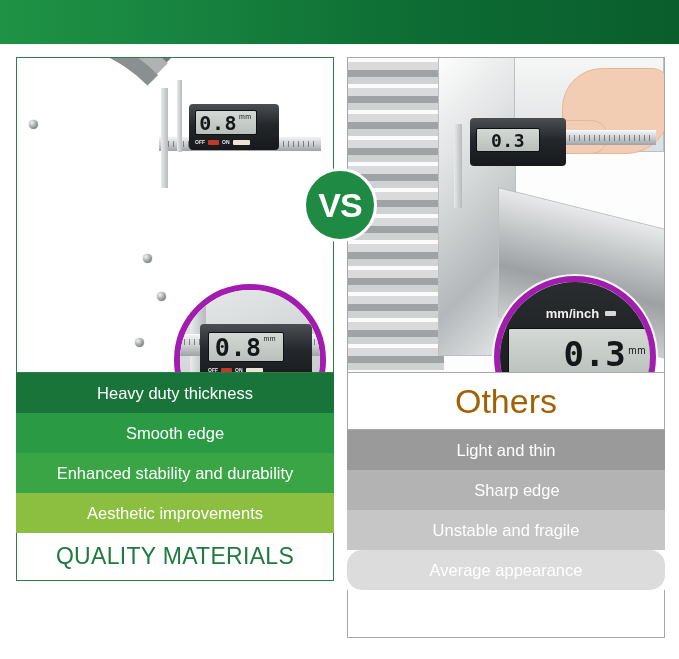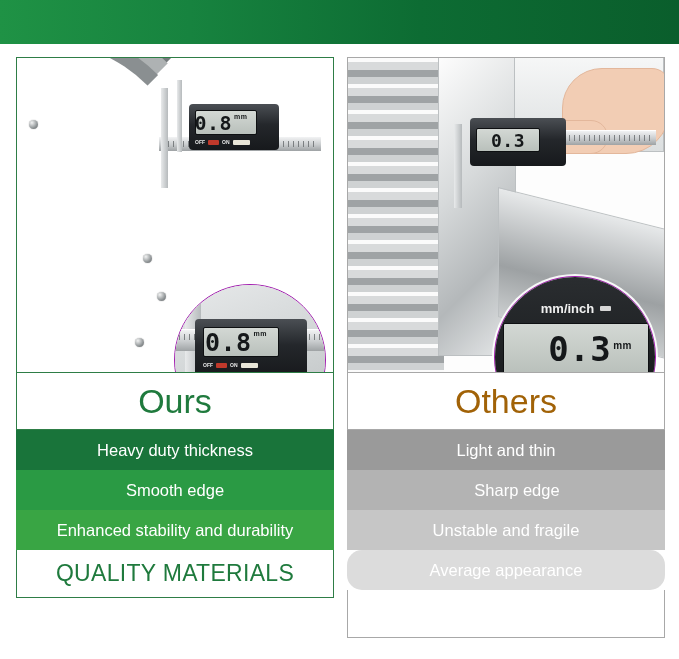--- a/index.html
+++ b/index.html
@@ -76,34 +76,34 @@
     opacity: .85;
   }
   .lcd {
     position: absolute; border-radius: 2px;
     background: linear-gradient(180deg, #d3d8d4, #b9c0bb);
     border: 1px solid #0e1012;
     display: flex; align-items: center; justify-content: center;
     color: #15181a; font-weight: 700; letter-spacing: .5px;
   }
   .lcd .val { font-family: "DejaVu Sans Mono", monospace; }
-  .lcd .unit { font-size: 7px; font-weight: 700; align-self: flex-start; margin: 2px 10px 0 2px; }
+  .lcd .unit { font-size: 7px; font-weight: 400; align-self: flex-start; margin: 2px 1px 0 2px; }
   .btn-row { position: absolute; display: flex; align-items: center; gap: 3px; }
   .mini-lbl { font-size: 5px; color: #e8e8e8; font-weight: 700; }
   .mini-sw { width: 11px; height: 5px; border-radius: 1px; background: #d6d6d6; }
   .mini-sw.red { background: #c0392b; }
   .mini-sw.zero { width: 17px; background: #e9e6d8; }
   .jaw {
     position: absolute; background: linear-gradient(90deg, #e8eaeb, #b6babc);
   }
 
   
   .magnifier {
     position: absolute; border-radius: 50%; overflow: hidden;
-    border: 1px solid #a21caf; background: #e9ebec;
+    border: 6px solid #a21caf; background: #e9ebec;
     box-shadow: 0 0 0 2px rgba(255,255,255,.9);
   }
   .mag-ours   { left: 157px; top: 226px; width: 152px; height: 152px; }
   .mag-others { left: 146px; top: 218px; width: 162px; height: 162px; }
   .mag-inner { position: absolute; inset: 0; }
 
   
   .photo-others { position: absolute; inset: 0; background: #fdfdfd; }
   .corrugate {
     position: absolute; left: 0; top: 0; width: 96px; height: 316px;
@@ -208,33 +208,33 @@
           <div class="btn-row" style="left:28px; top:77px;">
             <span class="mini-lbl">OFF</span>
             <span class="mini-sw red"></span>
             <span class="mini-lbl">ON</span>
             <span class="mini-sw zero"></span>
           </div>
         </div>
       </div>
     </div>
 
-    <div class="head-box">
-      <span>Ours</span>
-    </div>
 
     <div class="bars">
       <div class="bar" style="background: rgb(25, 116, 58);">
         <span>Heavy duty thickness</span>
       </div>
       <div class="bar" style="background: rgb(42, 154, 68);">
         <span>Smooth edge</span>
       </div>
       <div class="bar" style="background: rgb(57, 165, 68);">
         <span>Enhanced stability and durability</span>
+      </div>
+      <div class="bar" style="background: rgb(140, 191, 63);">
+        <span>Aesthetic improvements</span>
       </div>
     </div>
 
     <div class="footer">
       <span>QUALITY MATERIALS</span>
     </div>
   </div>
 
   <div class="col col-others">
 
@@ -289,14 +289,17 @@
       <div class="bar" style="background: rgb(220, 220, 220); border-radius: 15px;">
         <span>Average appearance</span>
       </div>
     </div>
 
     <div class="footer">
       <span></span>
     </div>
   </div>
 
+  <div class="vs-badge" style="background: rgb(31, 138, 67);">
+    <span>VS</span>
+  </div>
 
 </div>
 
 </body></html>

